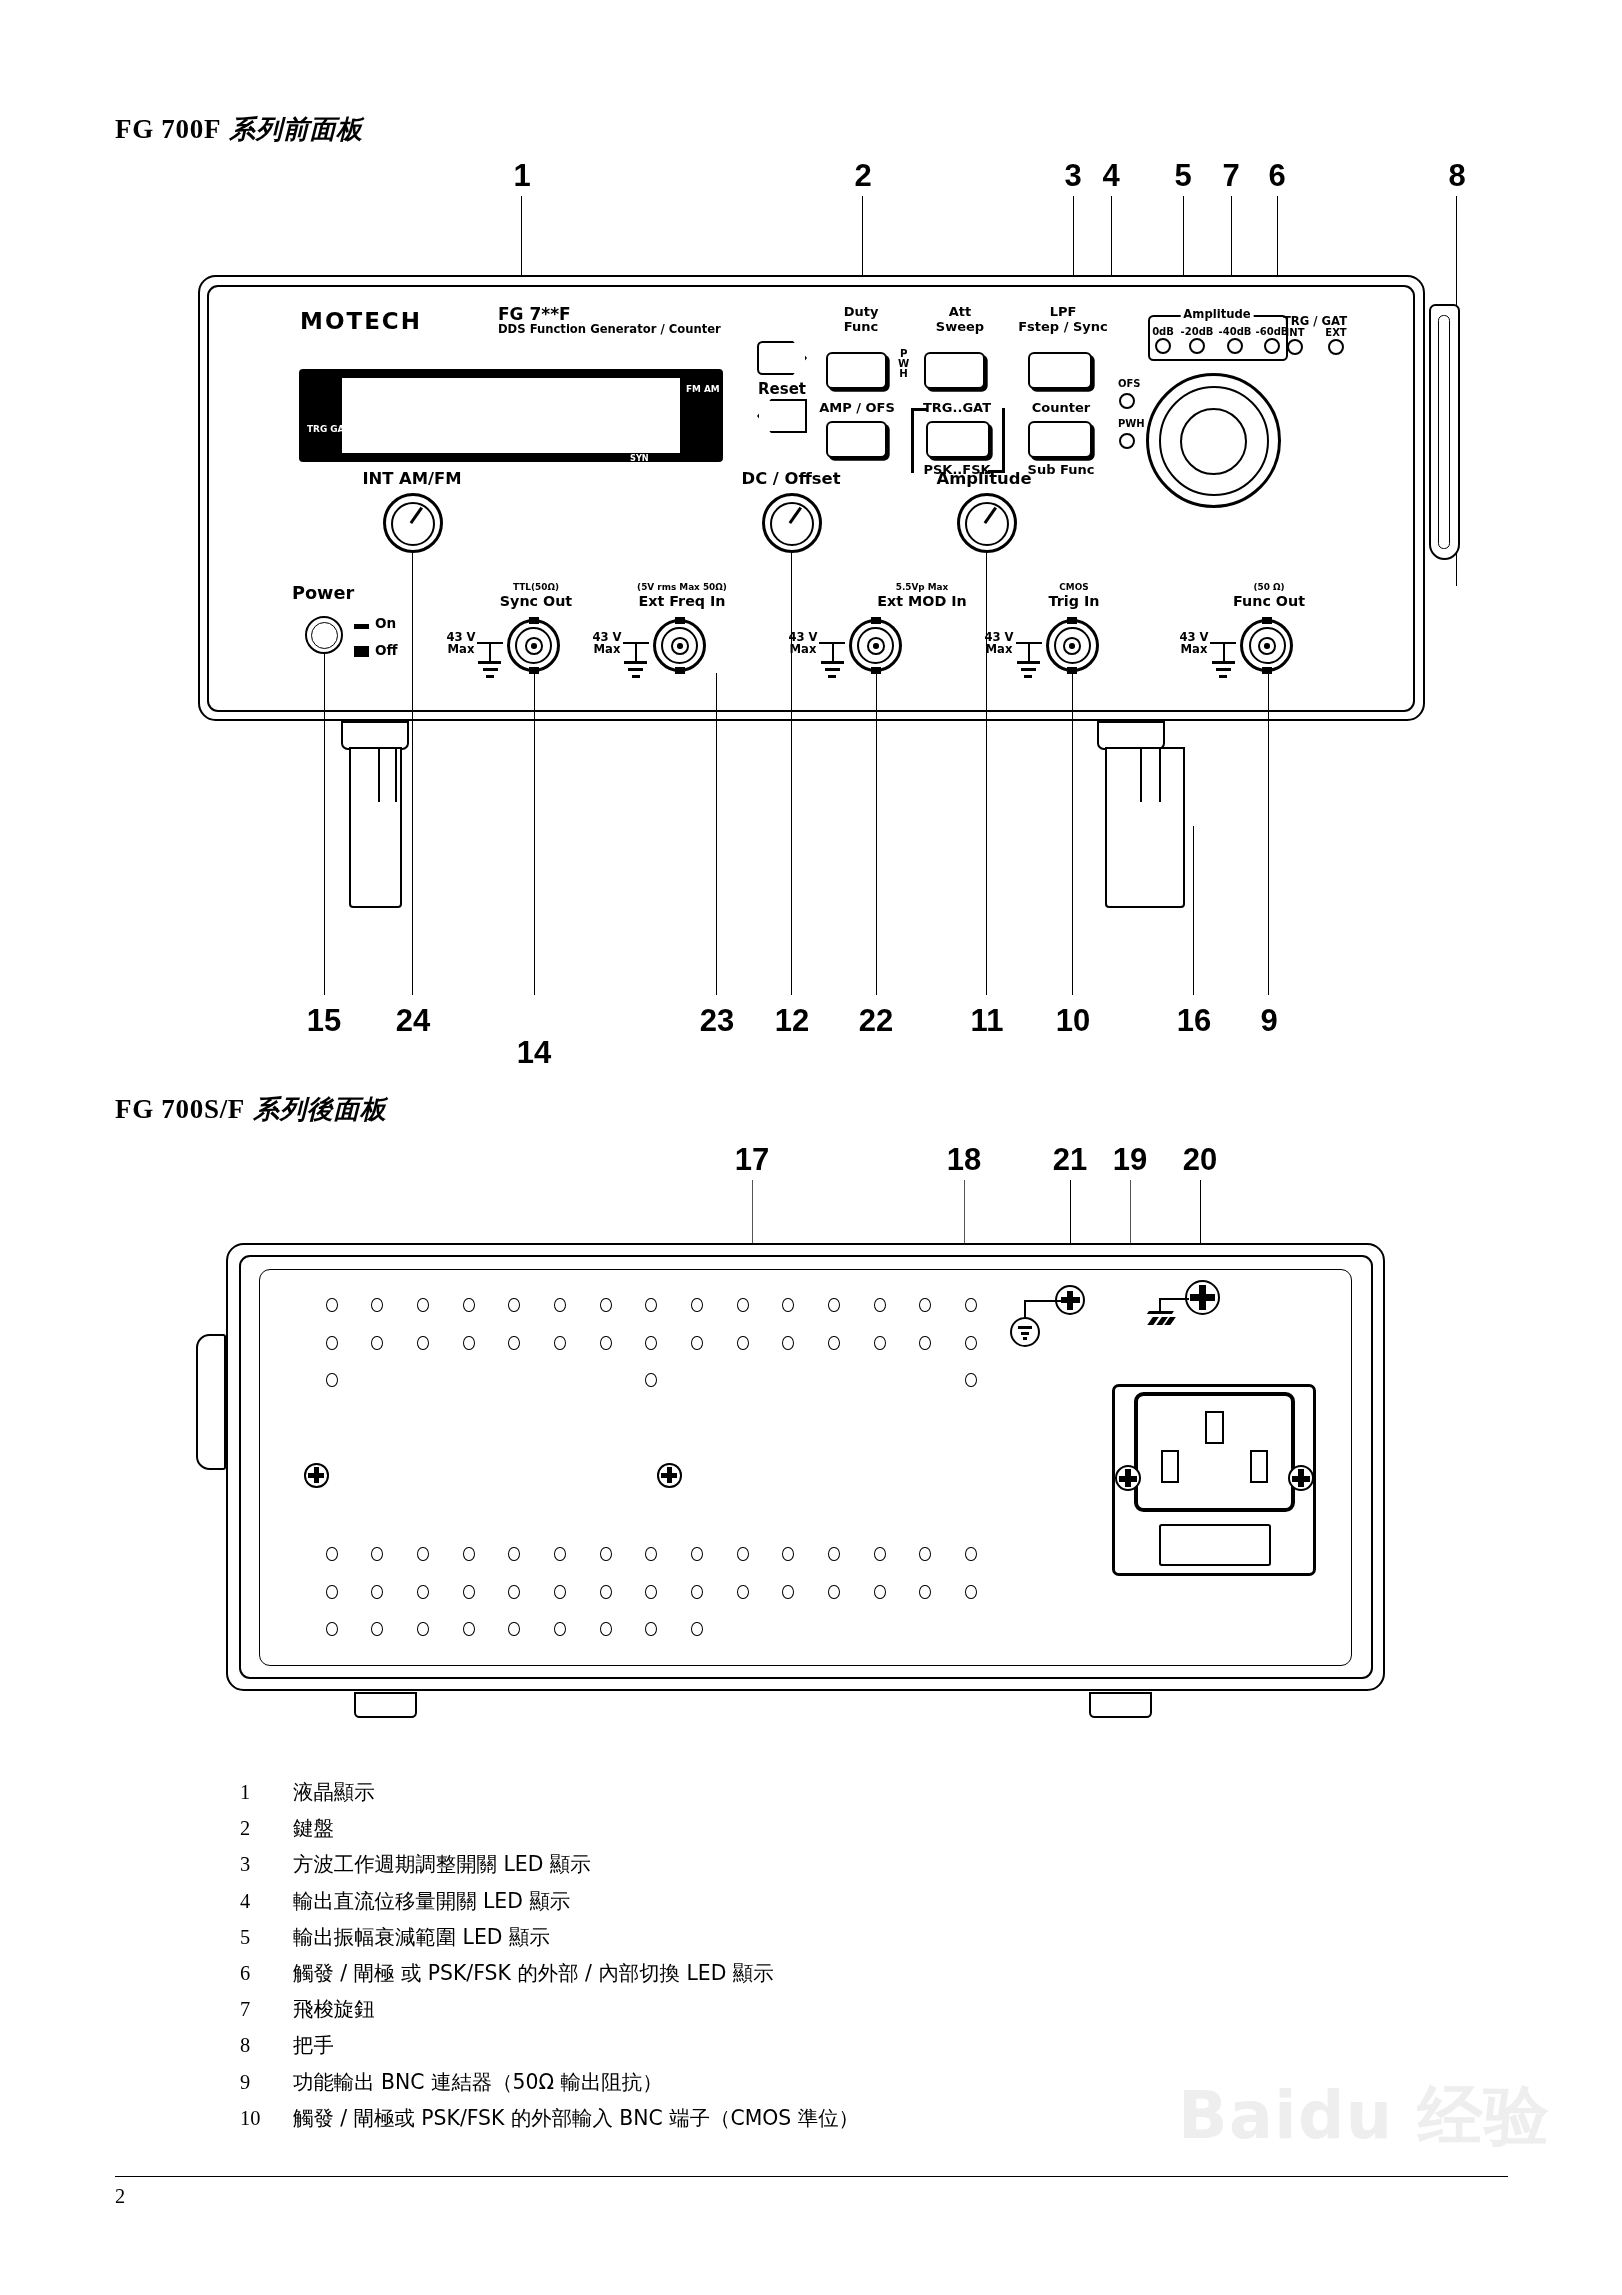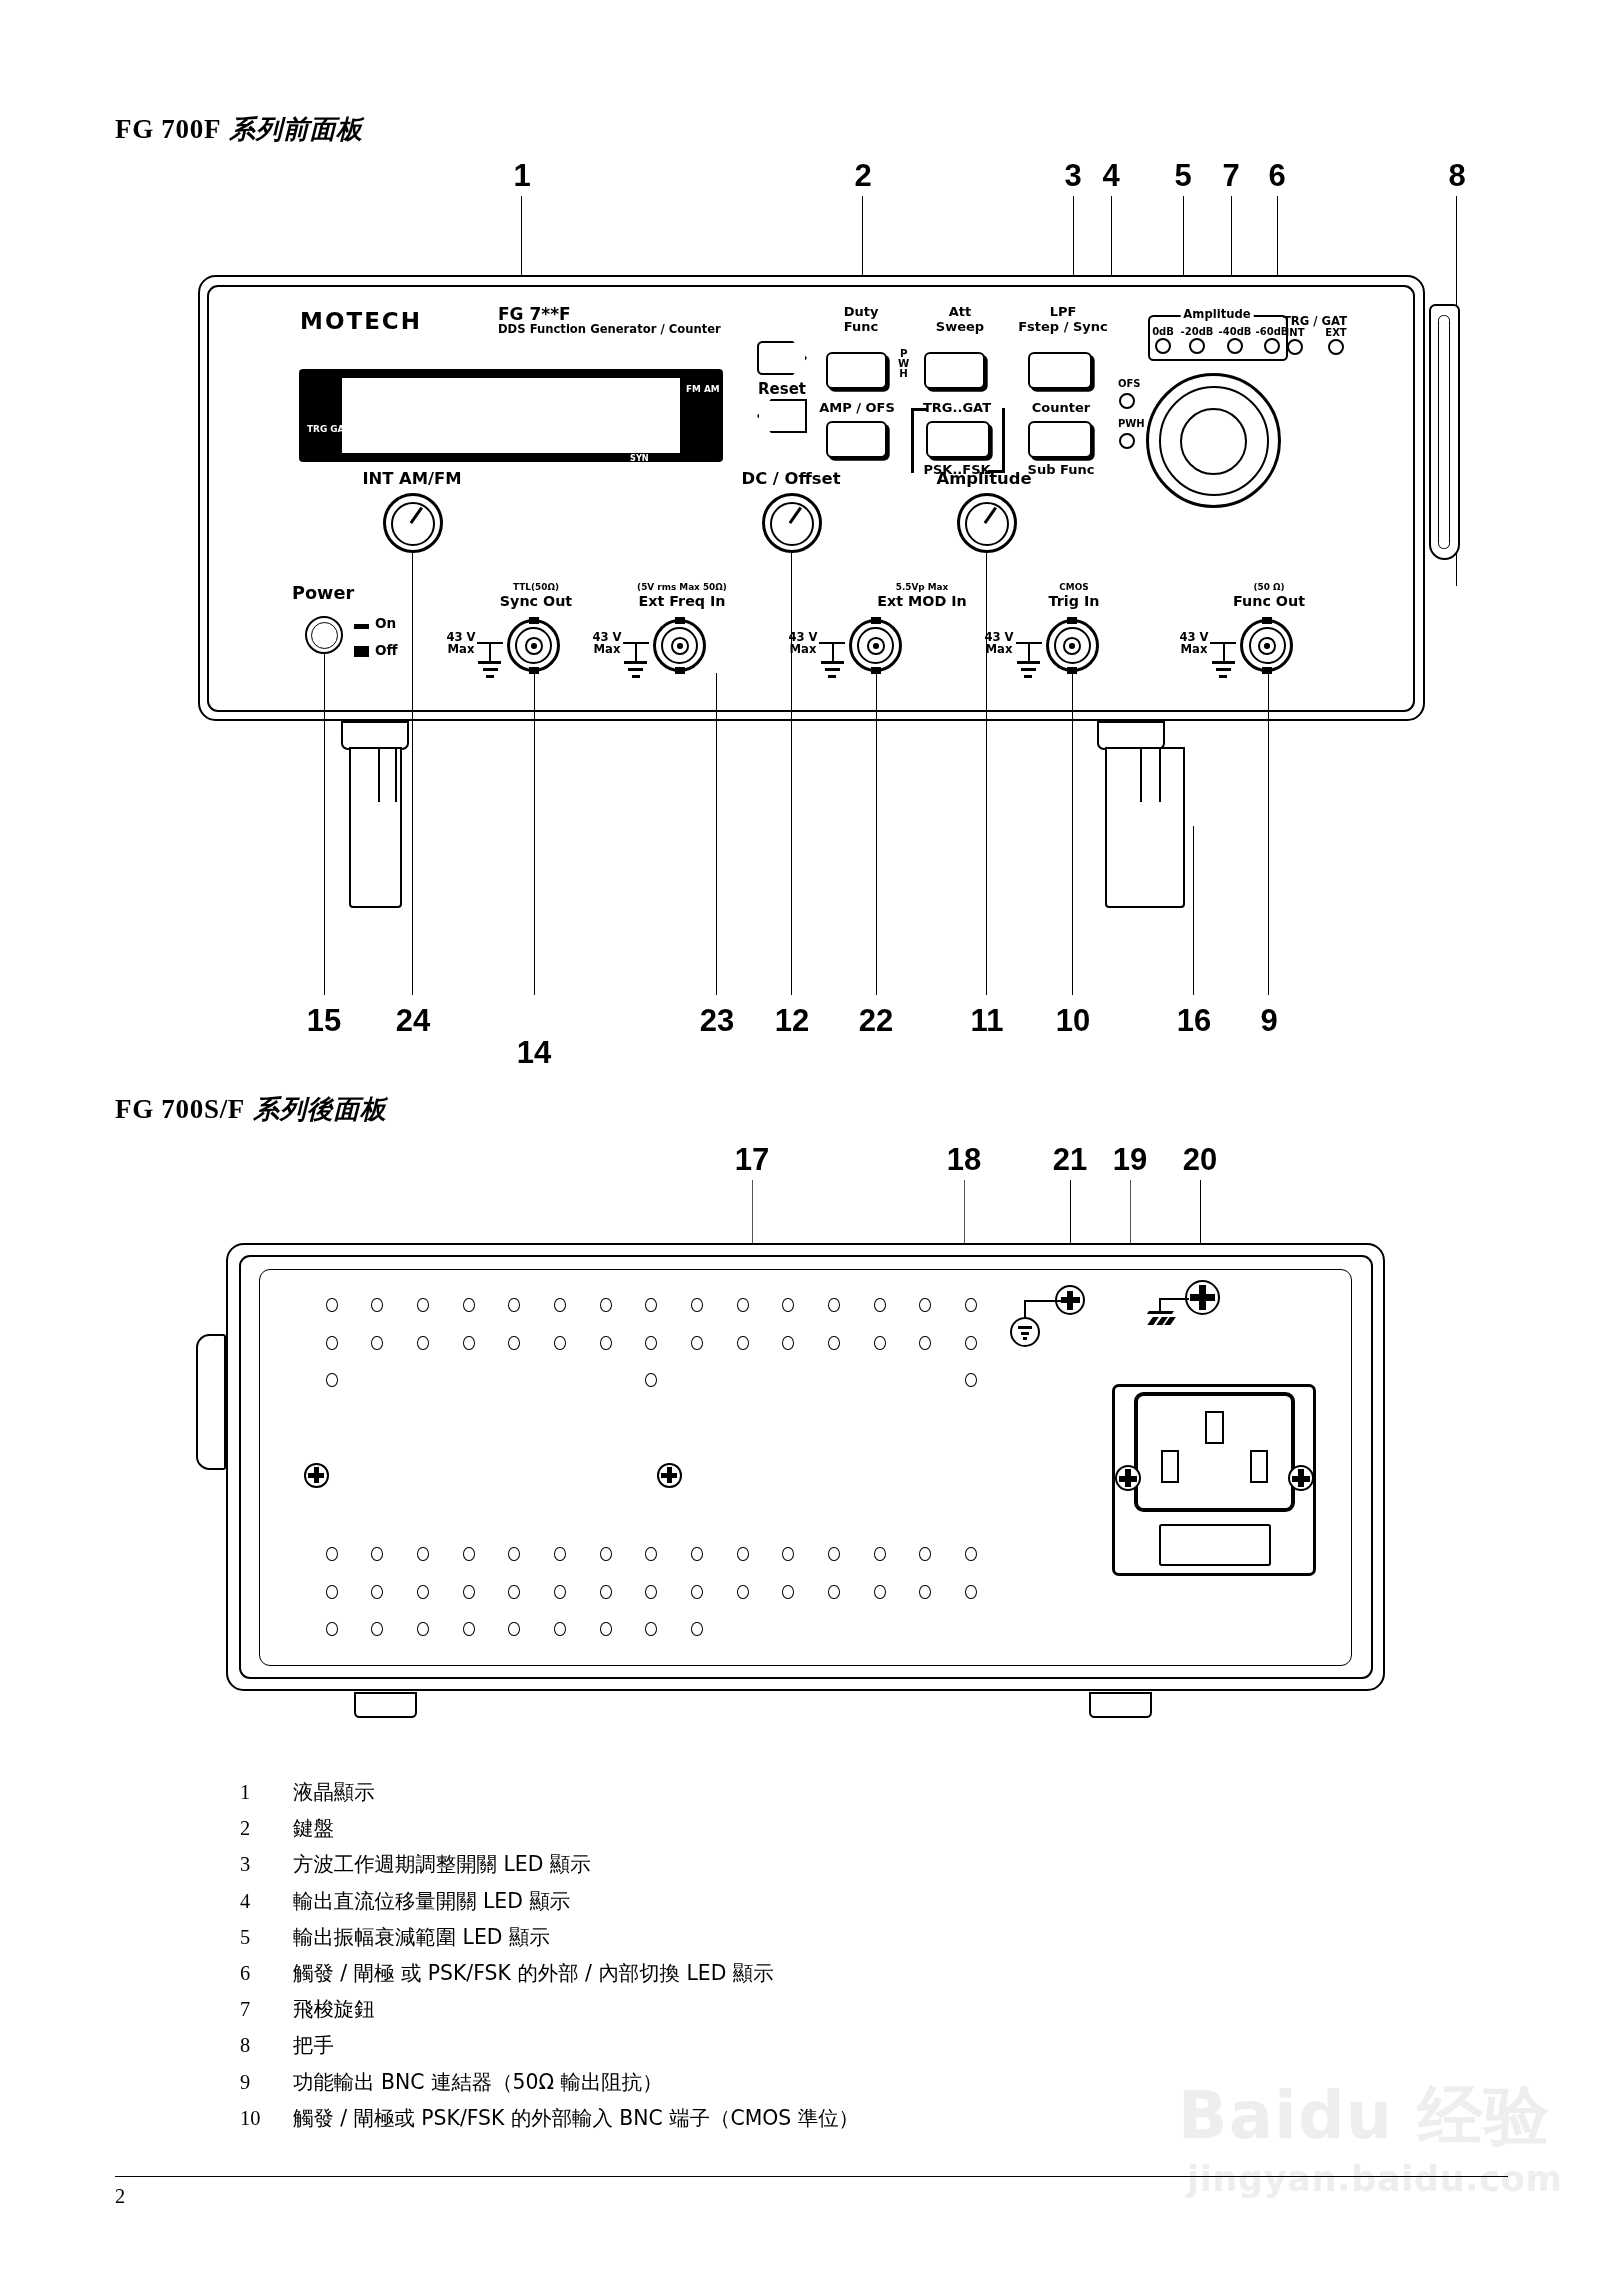--- a/index.html
+++ b/index.html
@@ -880,19 +880,18 @@
         <div class="legend-num">9</div>
         <div class="legend-text">功能輸出 BNC 連結器（50Ω 輸出阻抗）</div>
       </div>
       <div class="legend-row">
         <div class="legend-num">10</div>
         <div class="legend-text">觸發 / 閘極或 PSK/FSK 的外部輸入 BNC 端子（CMOS 準位）</div>
       </div>
     </div>
 
   <div class="watermark wm-main" style="left:1178px;top:2072px;">Baidu 经验</div>
-  <div class="watermark wm-sub" style="left:1187px;top:2159px;">jingyan.baidu.com</div>
 
   <div class="footer-rule" style="left:115px;top:2176px;width:1393px;"></div>
   <div class="page-no" style="left:115px;top:2185px;">2</div>
 
 </div>
 
 
 </body></html>

